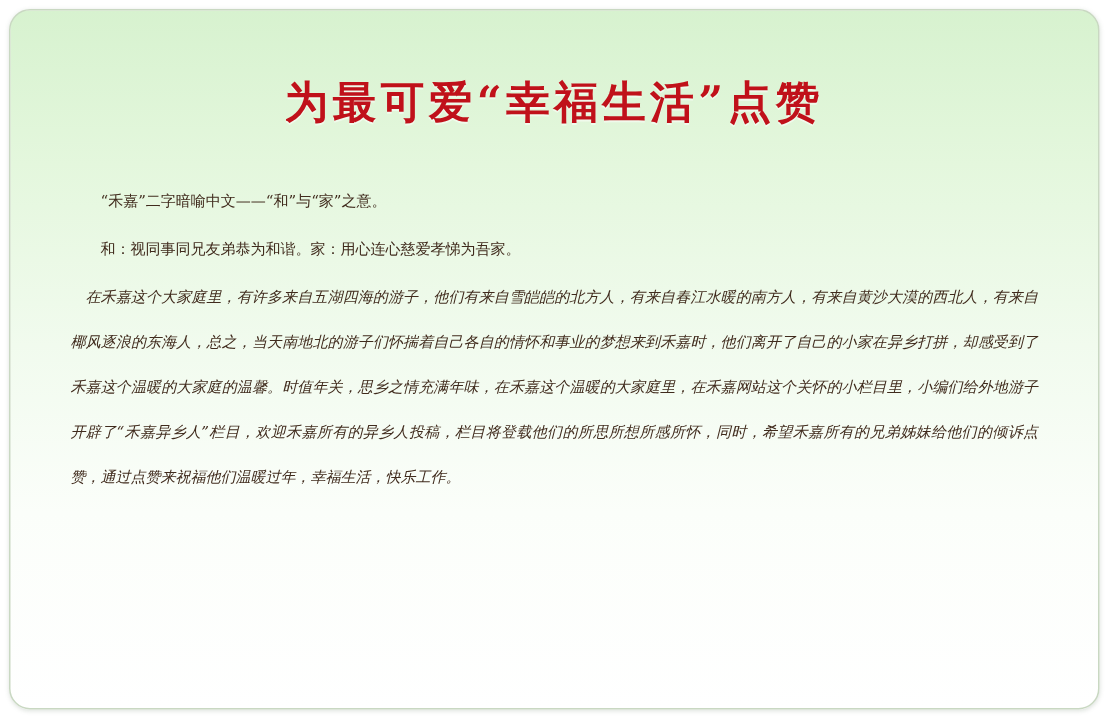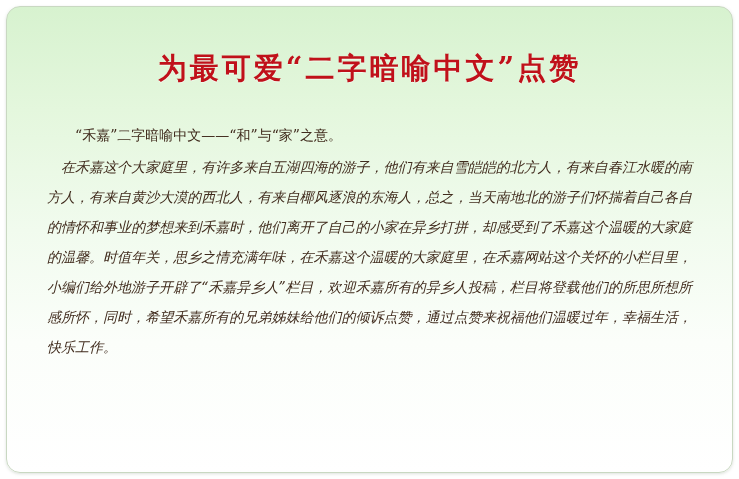--- a/index.html
+++ b/index.html
@@ -42,40 +42,41 @@
     font-weight: bold;
     letter-spacing: 3px;
     font-family: "DejaVu Serif", serif;
     margin: 18px 0 0 0;
     line-height: 1.2;
     text-shadow: 0 1px 0 rgba(255,255,255,0.5);
   }
   #body-block {
     margin-top: 34px;
     color: #3b2a1e;
-    font-size: 14px;
+    font-size: 10px;
     line-height: 30px;
     font-family: "DejaVu Serif", serif;
   }
   .para {
     margin: 0;
     text-align: justify;
     color: #402b1d;
   }
   .p-lead1 { text-indent: 2em; margin-bottom: 2px; }
   .p-lead2 { text-indent: 2em; margin-bottom: 2px; }
   .p-main  { text-indent: 1em; font-style: italic; }
 </style>
 </head>
 <body>
 
 <div id="page">
   <div id="inner">
 
-    <h1 id="doc-title">为最可爱“二字暗喻中文”点赞</h1>
+    <h1 id="doc-title">为最可爱“幸福生活”点赞</h1>
 
     <div id="body-block">
       <p class="para p-lead1">“禾嘉”二字暗喻中文——“和”与“家”之意。</p>
+      <p class="para p-lead2">和：视同事同兄友弟恭为和谐。家：用心连心慈爱孝悌为吾家。</p>
       <p class="para p-main">在禾嘉这个大家庭里，有许多来自五湖四海的游子，他们有来自雪皑皑的北方人，有来自春江水暖的南方人，有来自黄沙大漠的西北人，有来自椰风逐浪的东海人，总之，当天南地北的游子们怀揣着自己各自的情怀和事业的梦想来到禾嘉时，他们离开了自己的小家在异乡打拼，却感受到了禾嘉这个温暖的大家庭的温馨。时值年关，思乡之情充满年味，在禾嘉这个温暖的大家庭里，在禾嘉网站这个关怀的小栏目里，小编们给外地游子开辟了“禾嘉异乡人”栏目，欢迎禾嘉所有的异乡人投稿，栏目将登载他们的所思所想所感所怀，同时，希望禾嘉所有的兄弟姊妹给他们的倾诉点赞，通过点赞来祝福他们温暖过年，幸福生活，快乐工作。</p>
     </div>
 
   </div>
 </div>
 
 </body></html>

